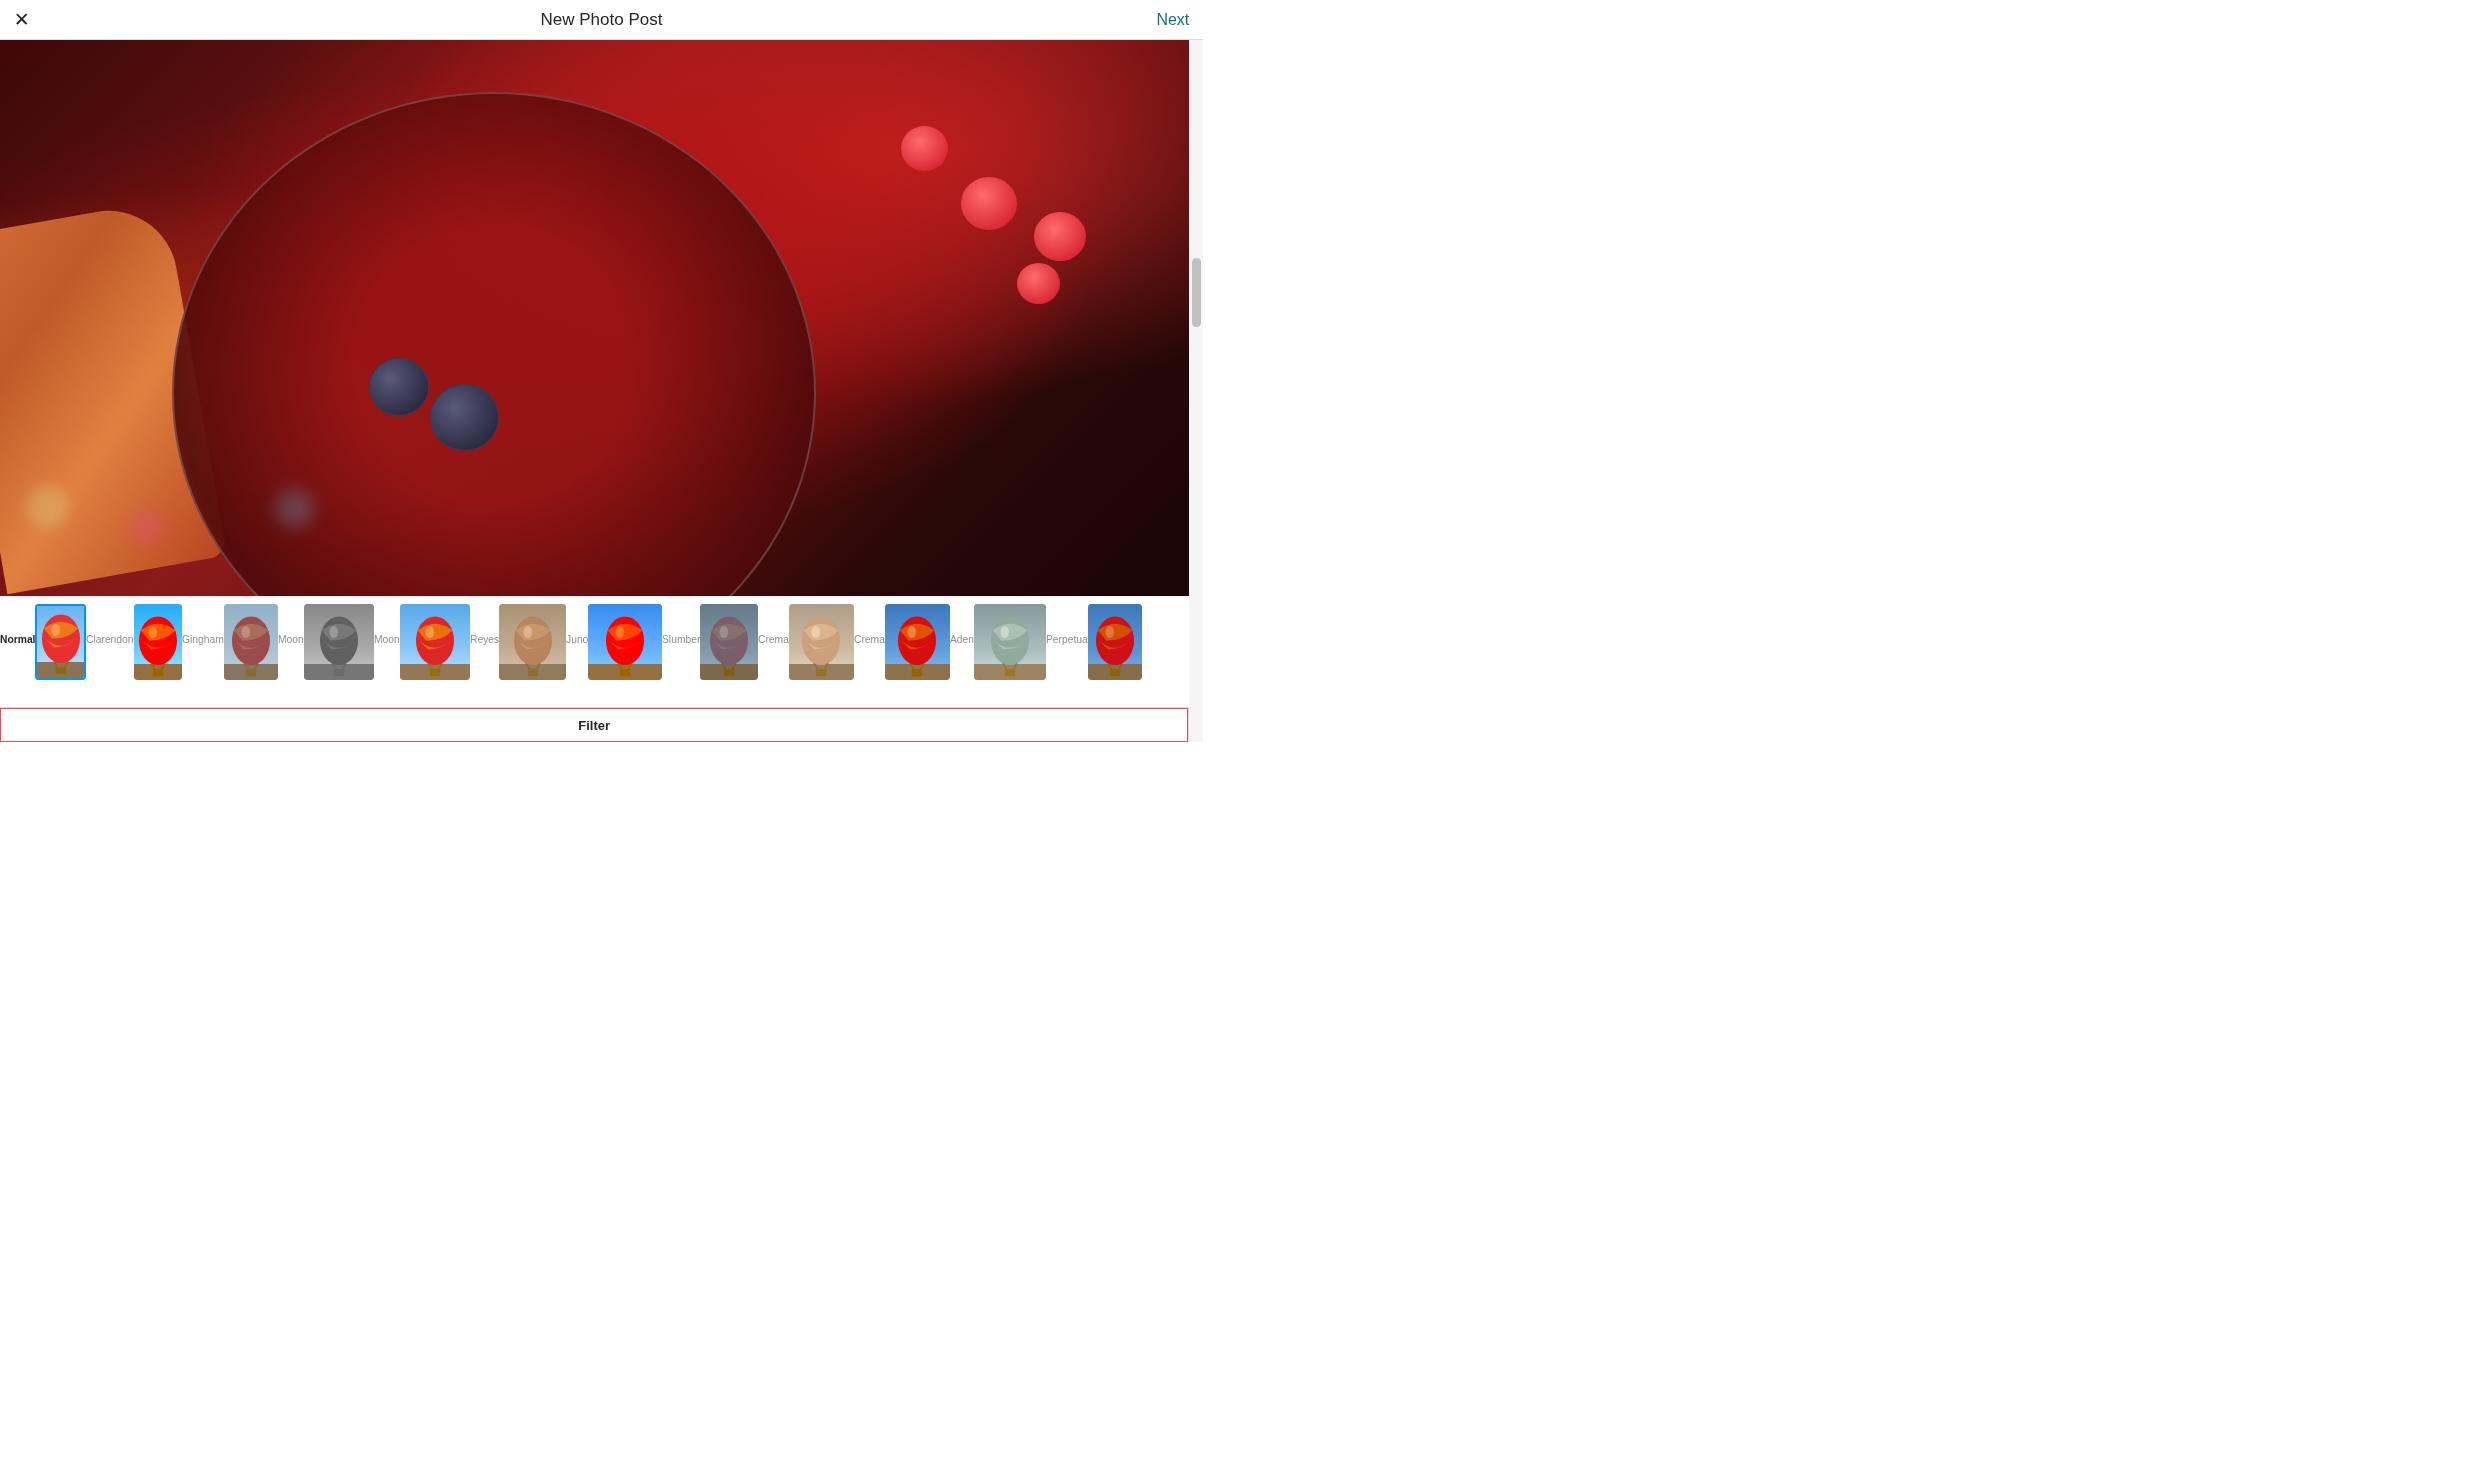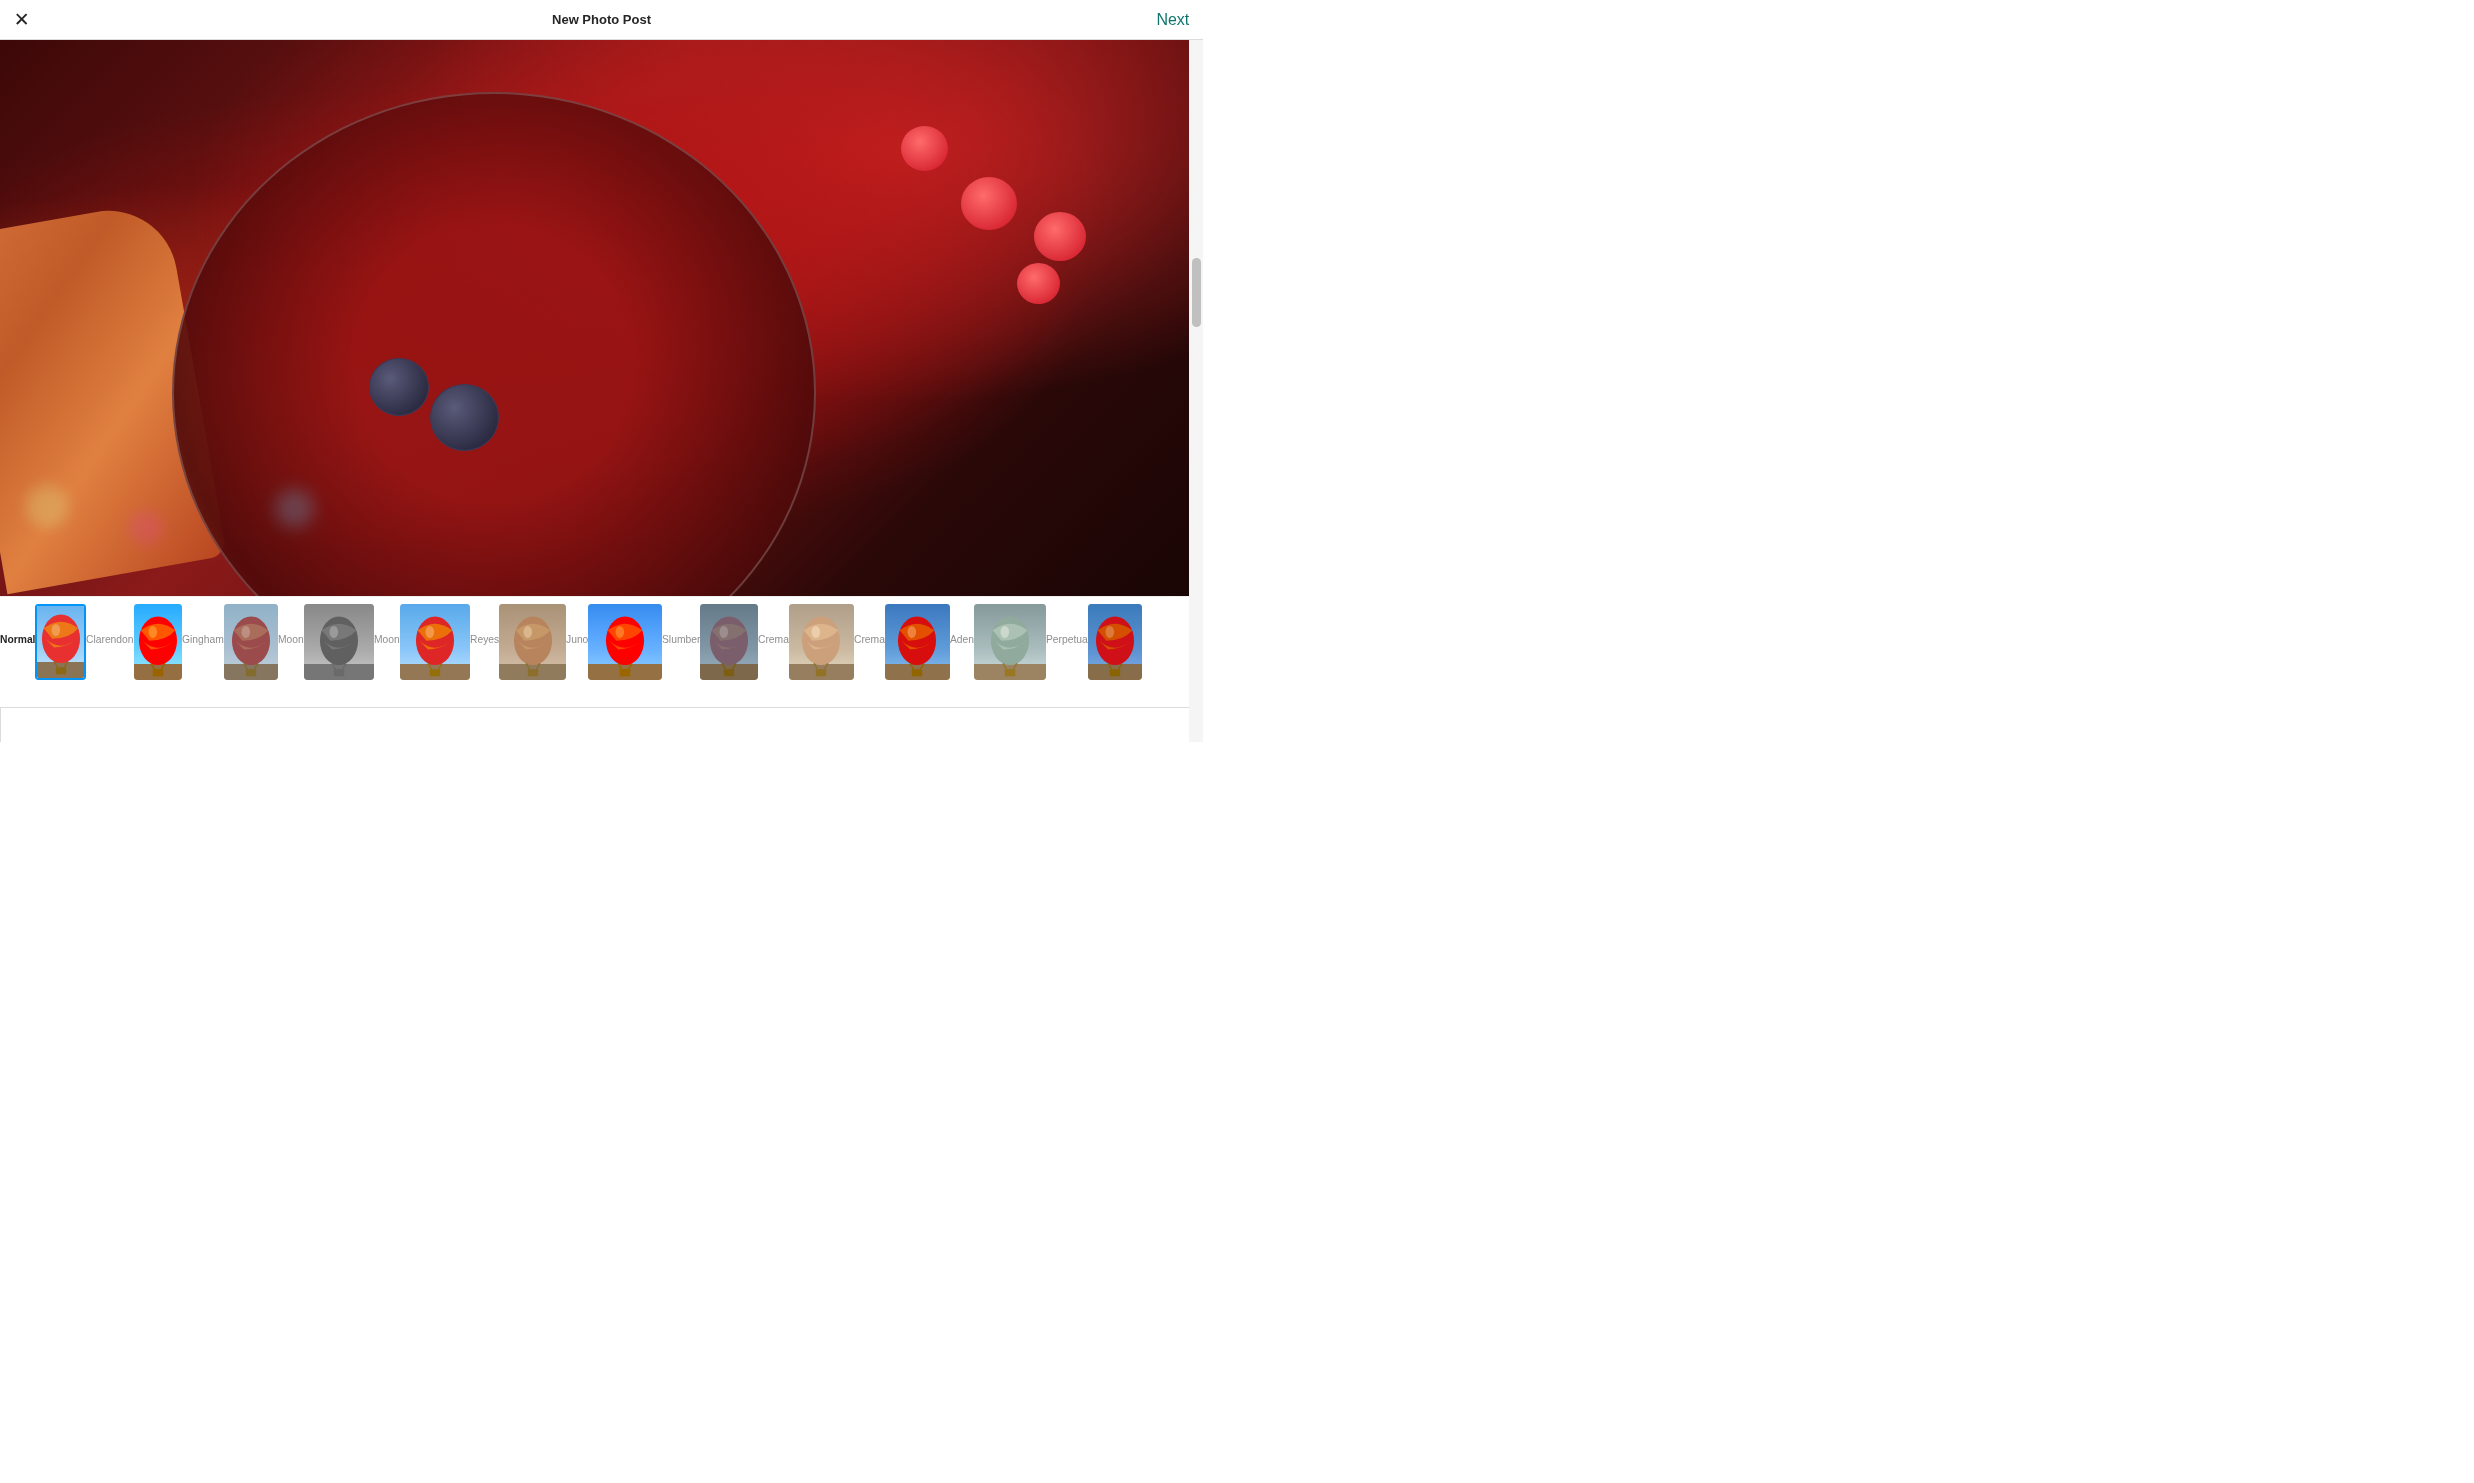--- a/index.html
+++ b/index.html
@@ -18,22 +18,22 @@
       top: 0; left: 0; right: 0;
       height: 40px;
       background: #fff;
       border-bottom: 0.9px solid #dbdbdb;
       display: flex;
       align-items: center;
       justify-content: center;
       z-index: 10;
     }
     .header-title {
-      font-size: 13px;
-      font-weight: 700;
+      font-size: 17px;
+      font-weight: 400;
       color: #262626;
     }
     .close-btn {
       position: absolute;
       left: 13.7px;
       background: none;
       border: none;
       cursor: pointer;
       font-size: 19px;
       color: #262626;
@@ -587,15 +587,18 @@
     <rect x="24" y="65" width="12" height="8" rx="1" fill="#8b6914"></rect>
 
     <ellipse cx="24" cy="22" rx="5" ry="7" fill="rgba(255,255,255,0.25)"></ellipse>
   </svg></div>
         </div>
       </div>
     </div>
   </div>
 
 <div class="tab-bar">
+  <div class="tab-filter">
+    <span class="tab-label">Filter</span>
+  </div>
   <div class="divider-v"></div>
 </div>
 
 
 </body></html>

